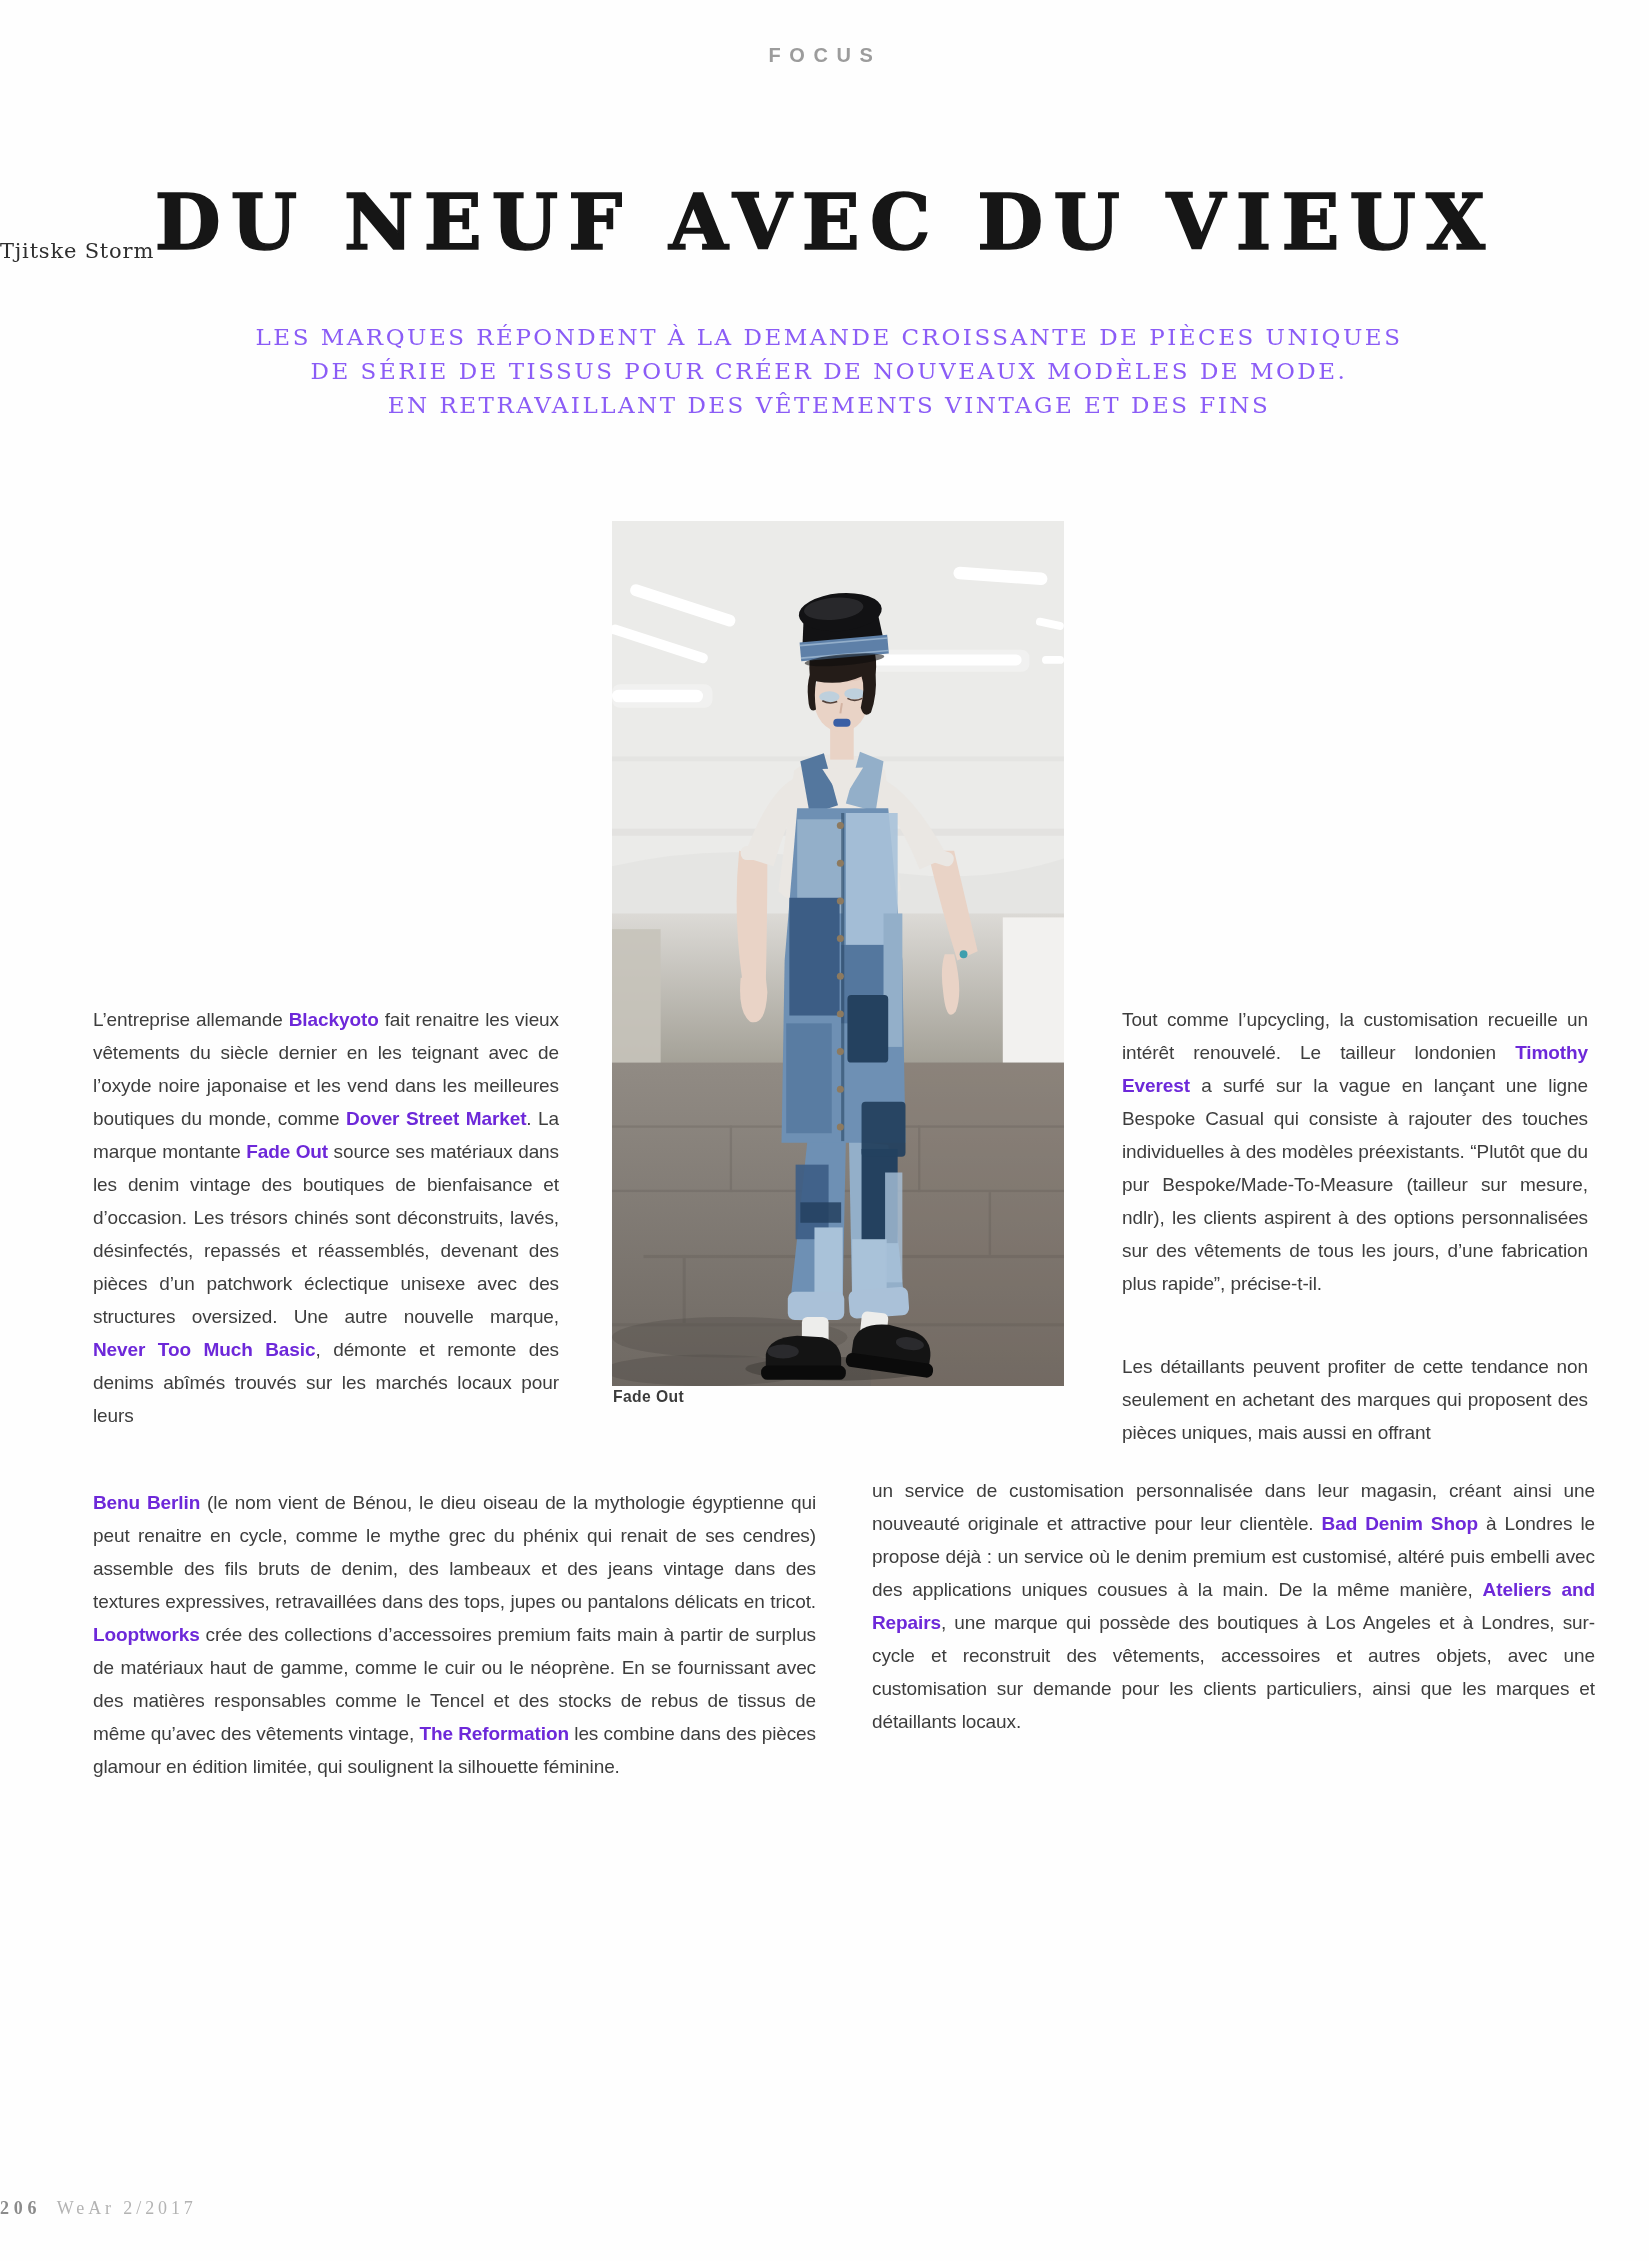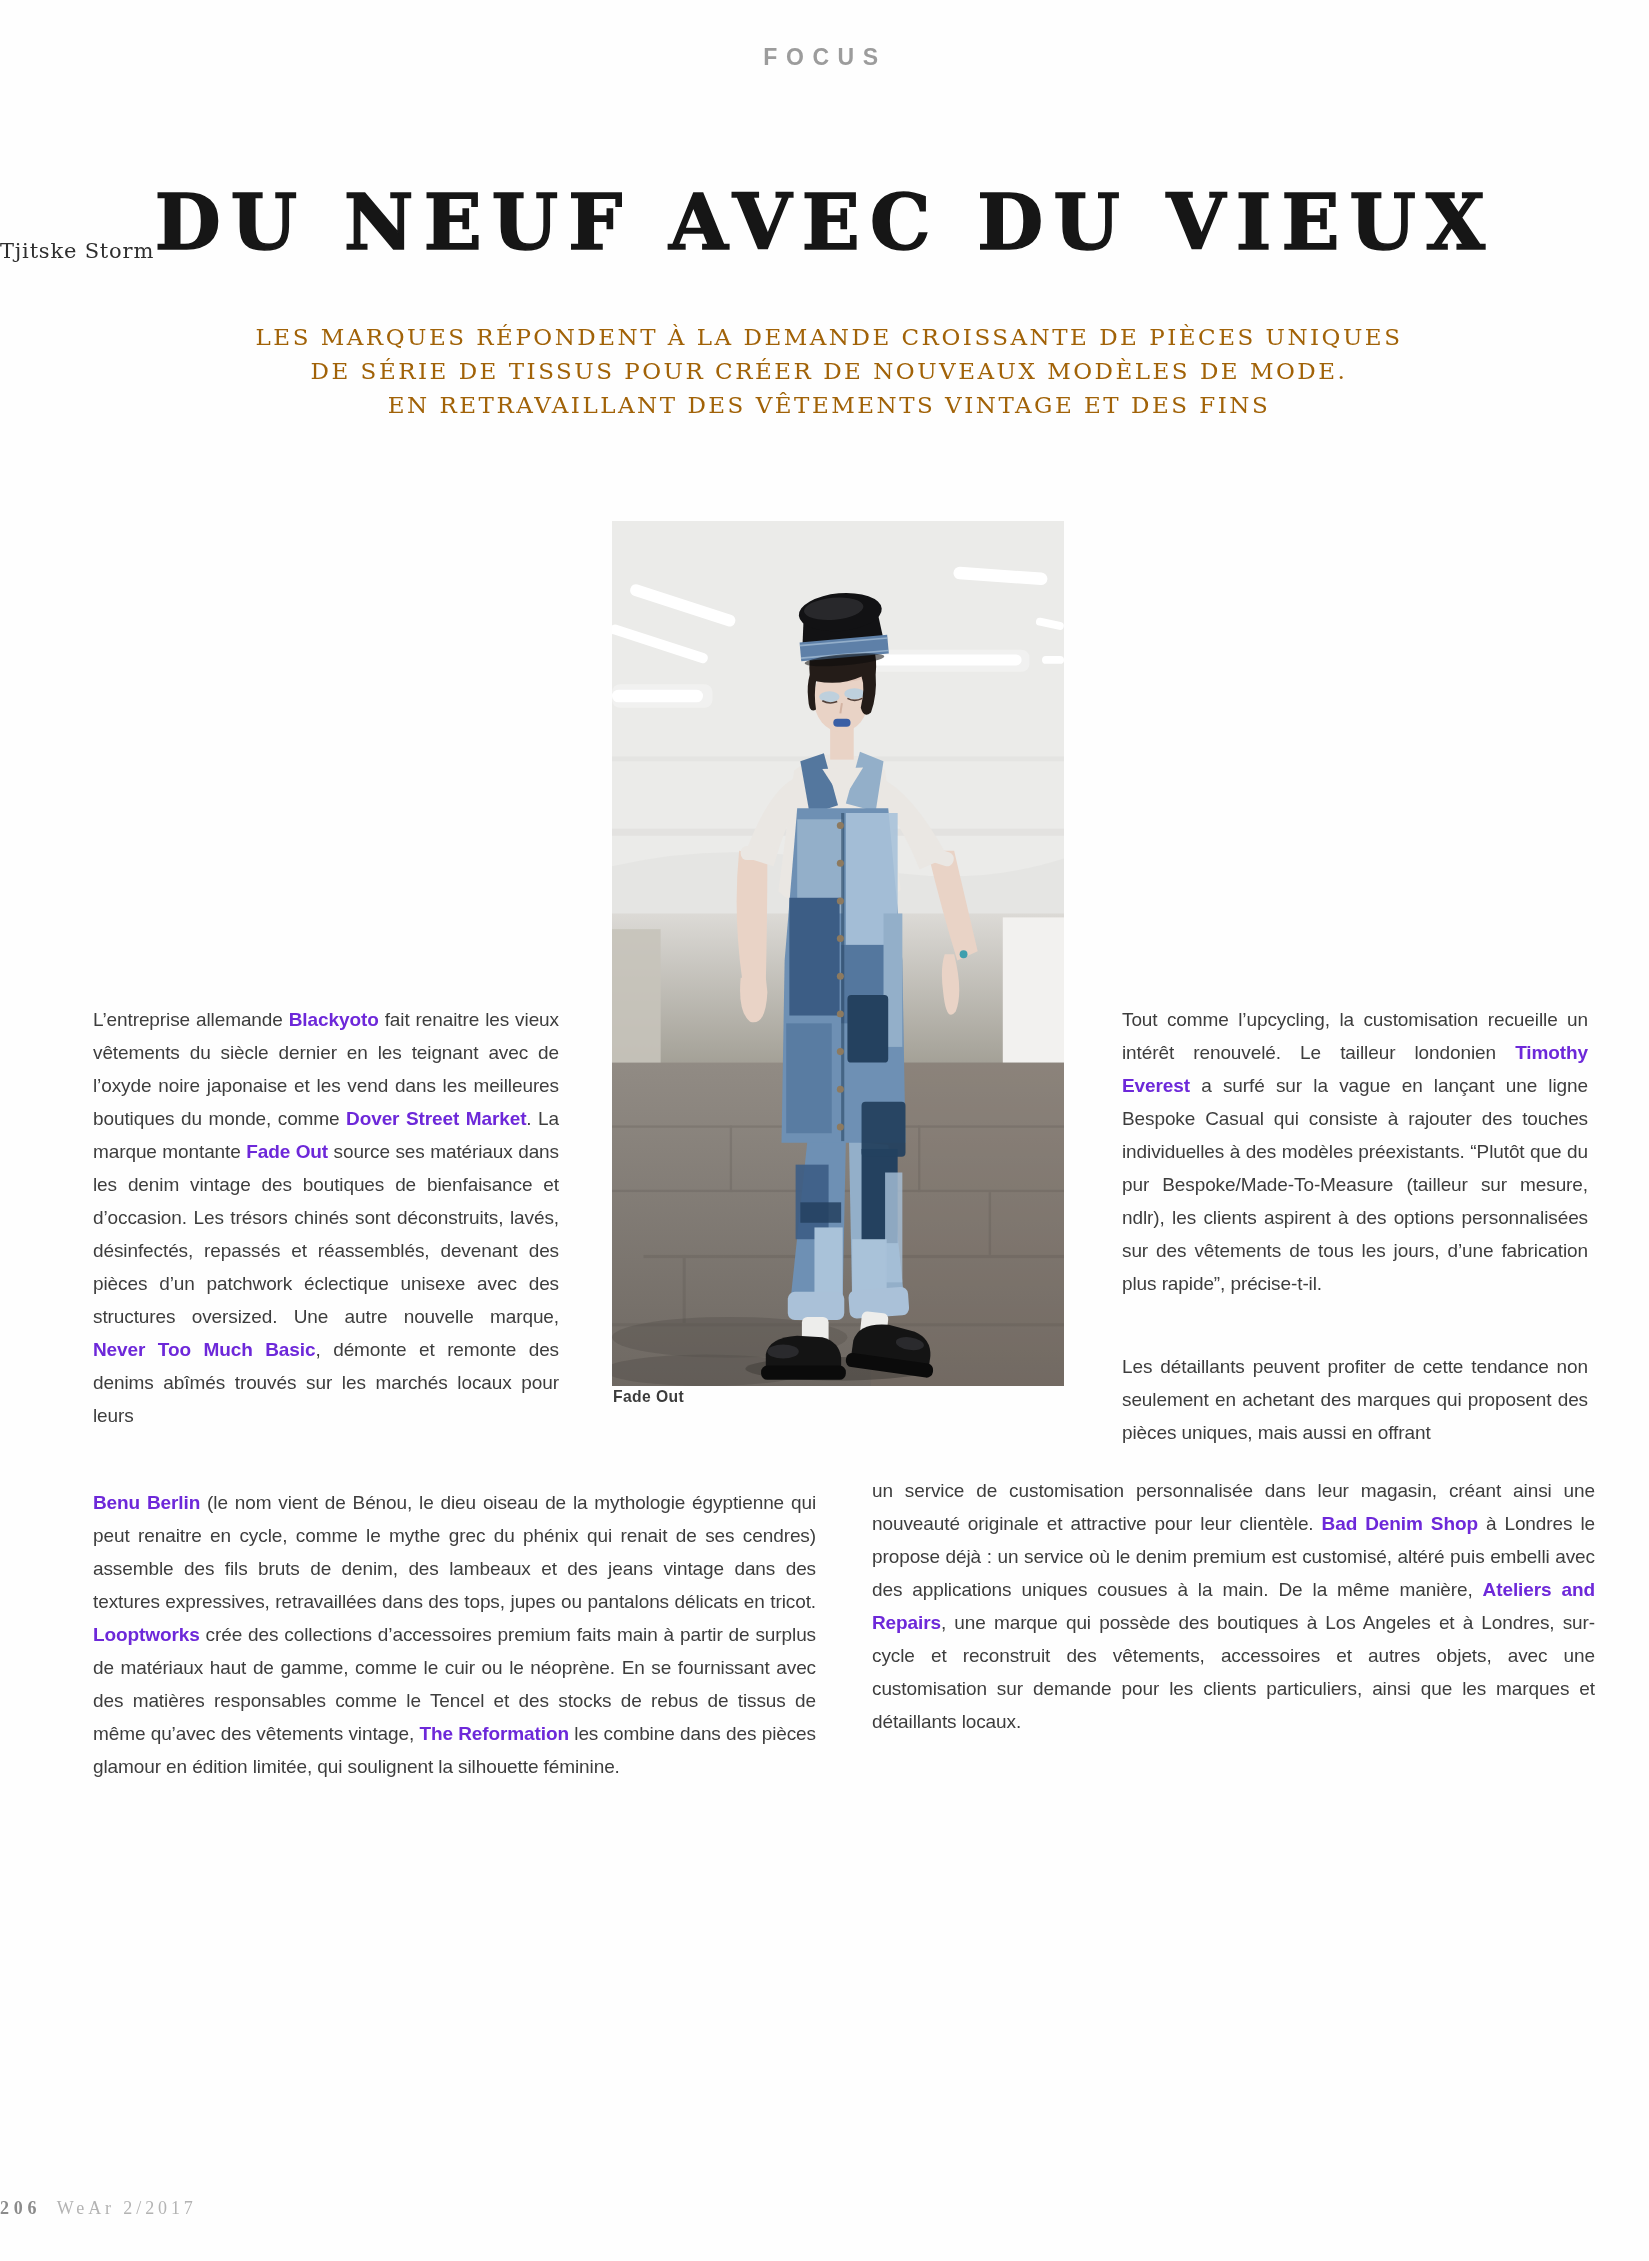--- a/index.html
+++ b/index.html
@@ -6,21 +6,21 @@
   .page{
     position:relative;
     width:1650px;height:2261px;
     background:#fefefe;
     font-family:"Liberation Sans",sans-serif;
     overflow:hidden;
   }
   .focus{
     position:absolute;top:44px;left:0;right:0;
     text-align:center;
-    font-weight:bold;font-size:23px;
+    font-weight:bold;font-size:20px;
     letter-spacing:8.6px;
     color:#9c9c9c;
   }
   .title{
     position:absolute;top:132px;left:0;right:0;
     text-align:center;
     font-family:"DejaVu Serif","Liberation Serif",serif;
     font-weight:bold;
     font-size:76px;line-height:79px;
     letter-spacing:10.2px;
@@ -32,21 +32,21 @@
     text-align:left;
     font-family:"DejaVu Serif","Liberation Serif",serif;
     font-size:21px;color:#2e2e2e;letter-spacing:0.8px;
   }
   .standfirst{
     position:absolute;top:320px;left:0;right:0;
     text-align:center;
     font-family:"DejaVu Serif","Liberation Serif",serif;
     font-size:23px;line-height:34px;
     letter-spacing:2.5px;
-    color:#a16207;
+    color:#8b5cf6;
     padding-left:8px;
   }
   .photo{
     position:absolute;left:612px;top:521px;width:452px;height:865px;
     background:#e9e9e7;
   }
   .photo svg{display:block;width:100%;height:100%;}
   .caption{
     position:absolute;left:613px;top:1388px;
     font-size:15.7px;font-weight:bold;color:#3c3c3c;letter-spacing:0.4px;

